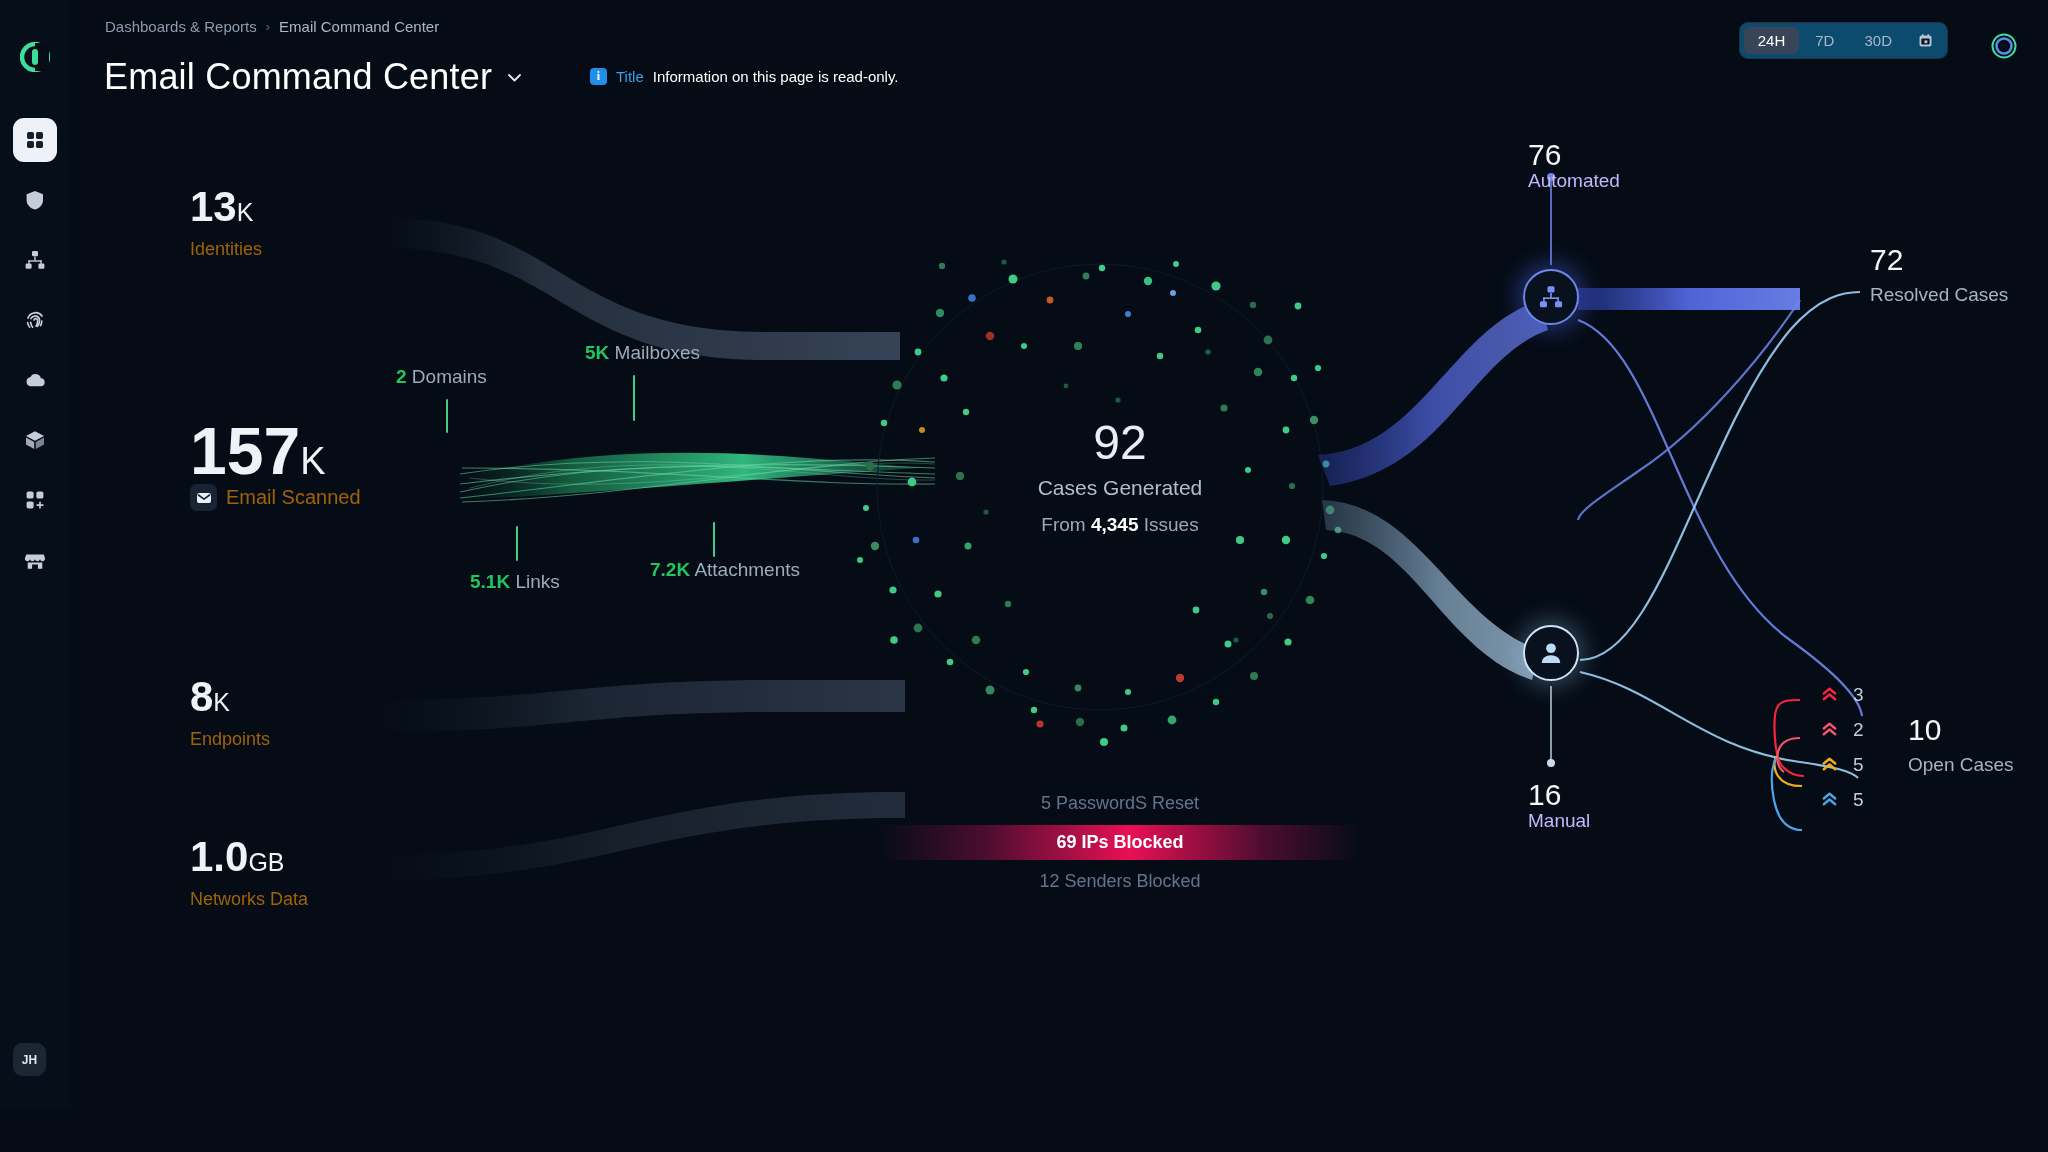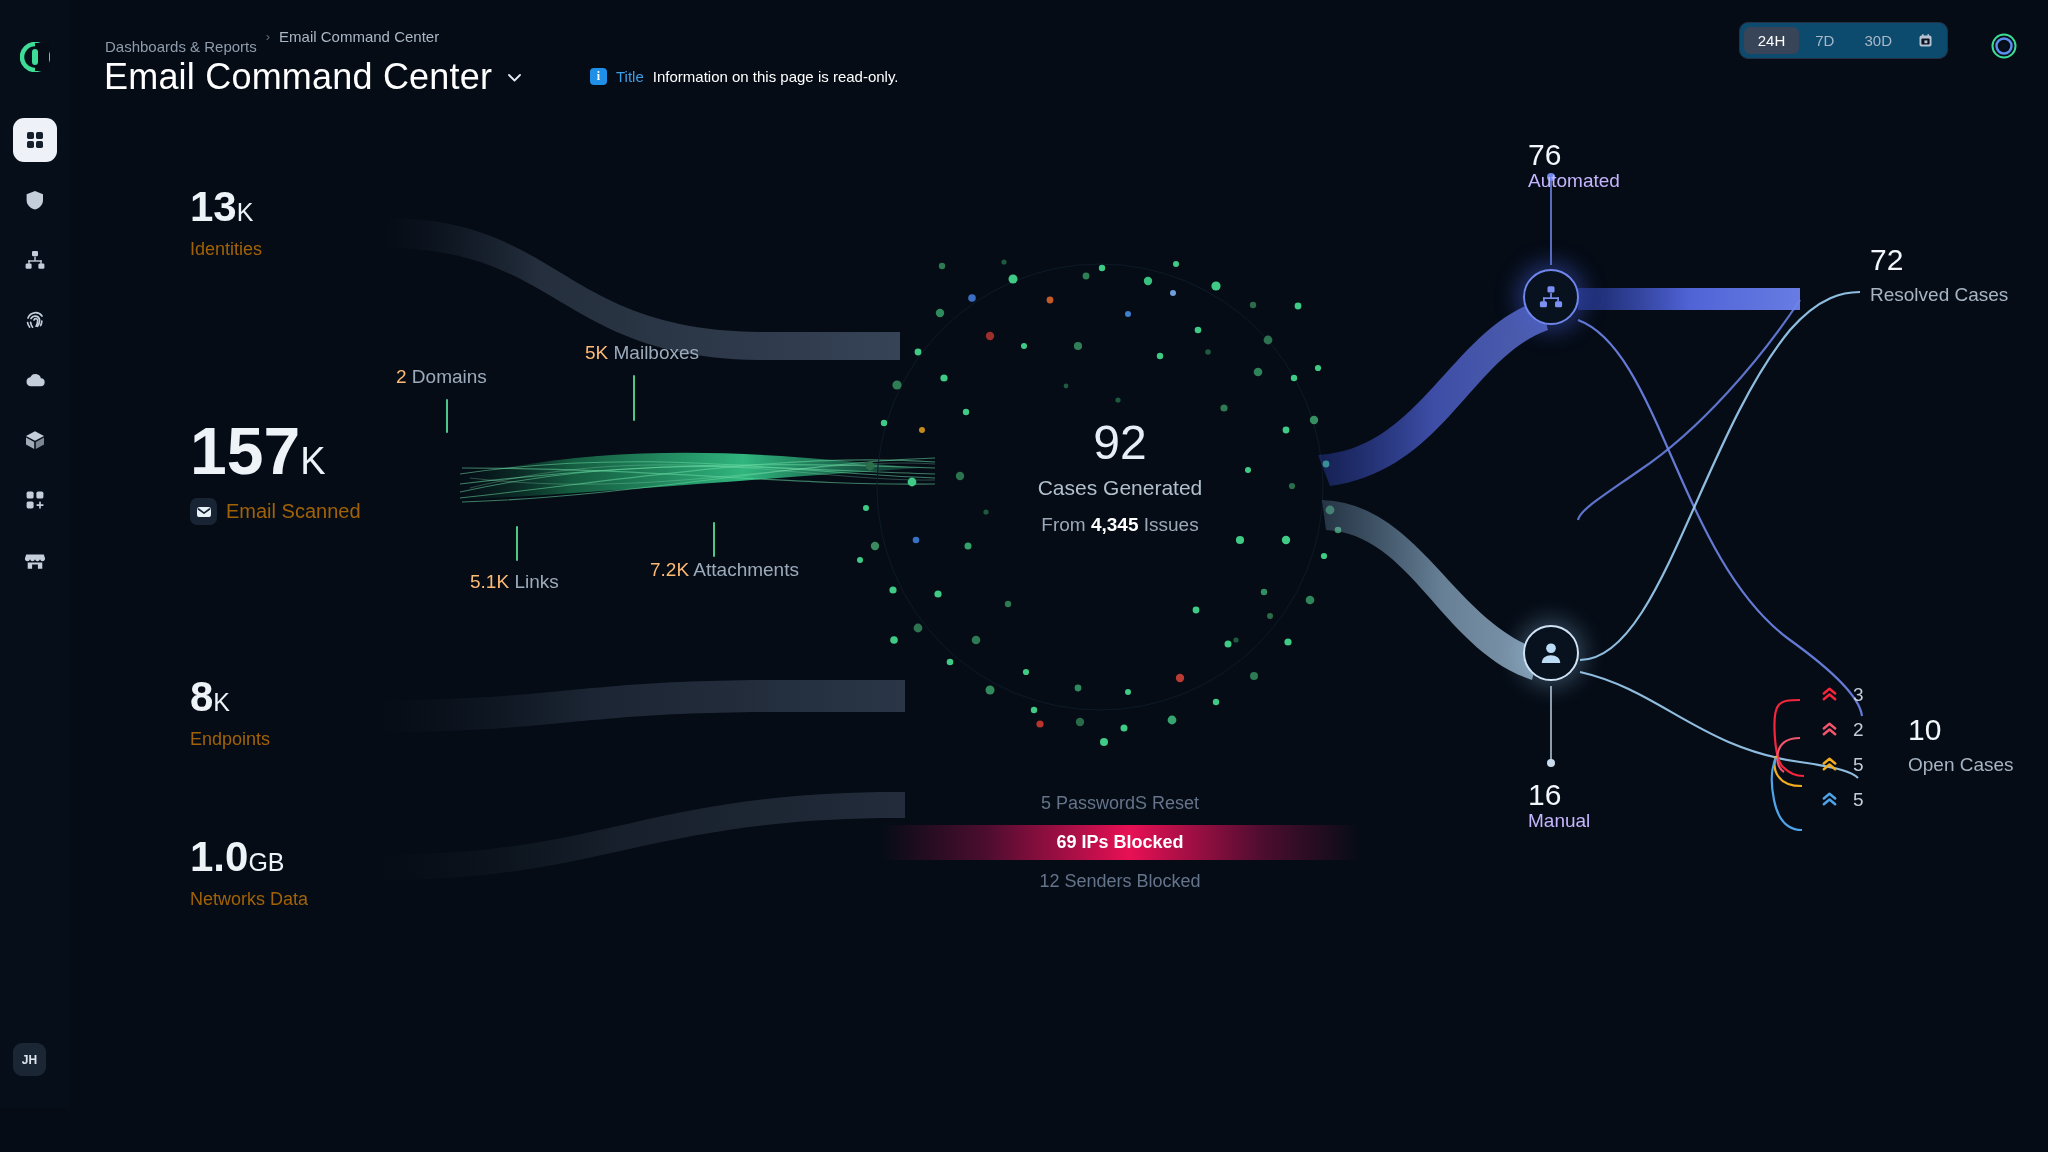--- a/index.html
+++ b/index.html
@@ -36,21 +36,21 @@
     display: flex; align-items: center; justify-content: center;
     cursor: pointer;
   }
 
   
   #breadcrumb {
     position: absolute; left: 105px; top: 18px;
     font-size: 15px; color: #8e9cad;
     display: flex; align-items: center; gap: 9px;
   }
-  #breadcrumb .crumb { cursor: pointer; margin-top: 20px; }
+  #breadcrumb .crumb { cursor: pointer; }
   #breadcrumb .sep { color: #5d6b7c; font-size: 13px; }
   #breadcrumb .current { color: #aab7c6; }
 
   #page-title-row {
     position: absolute; left: 104px; top: 56px;
     display: flex; align-items: center; gap: 14px;
   }
   #page-title { font-size: 36px; color: #ffffff; font-weight: 400; letter-spacing: .2px; }
   #title-chevron { width: 17px; height: 17px; }
 
@@ -92,37 +92,37 @@
   .metric .val .unit { font-weight: normal; }
   .metric .lbl { color: #a16207; margin-top: 11px; font-size: 18px; display: flex; align-items: center; gap: 9px; }
 
   #m-identities { left: 190px; top: 186px; }
   #m-identities .val { font-size: 42px; }
   #m-identities .val .unit { font-size: 25px; }
 
   #m-email { left: 190px; top: 418px; }
   #m-email .val { font-size: 66px; }
   #m-email .val .unit { font-size: 38px; }
-  #m-email .lbl { font-size: 20px; margin-top: 14px; }
+  #m-email .lbl { font-size: 20px; margin-top: 0; }
   #mail-badge {
     width: 27px; height: 27px; border-radius: 7px; background: #182433;
     display: flex; align-items: center; justify-content: center;
   }
 
   #m-endpoints { left: 190px; top: 648px; margin-top: 28px; }
   #m-endpoints .val { font-size: 42px; }
   #m-endpoints .val .unit { font-size: 25px; }
 
   #m-networks { left: 190px; top: 836px; }
   #m-networks .val { font-size: 42px; }
   #m-networks .val .unit { font-size: 25px; }
 
   
   .flow-lbl { position: absolute; font-size: 19px; white-space: nowrap; }
-  .flow-lbl .n { color: #fdba74; font-weight: normal; }
+  .flow-lbl .n { color: #22c55e; font-weight: bold; }
   .flow-lbl .t { color: #9cabbb; }
   #fl-domains { left: 396px; top: 366px; }
   #fl-mailboxes { left: 585px; top: 342px; }
   #fl-links { left: 470px; top: 571px; }
   #fl-attach { left: 650px; top: 559px; }
 
   
   #center-stats {
     position: absolute; left: 900px; top: 418px; width: 440px; text-align: center;
   }

